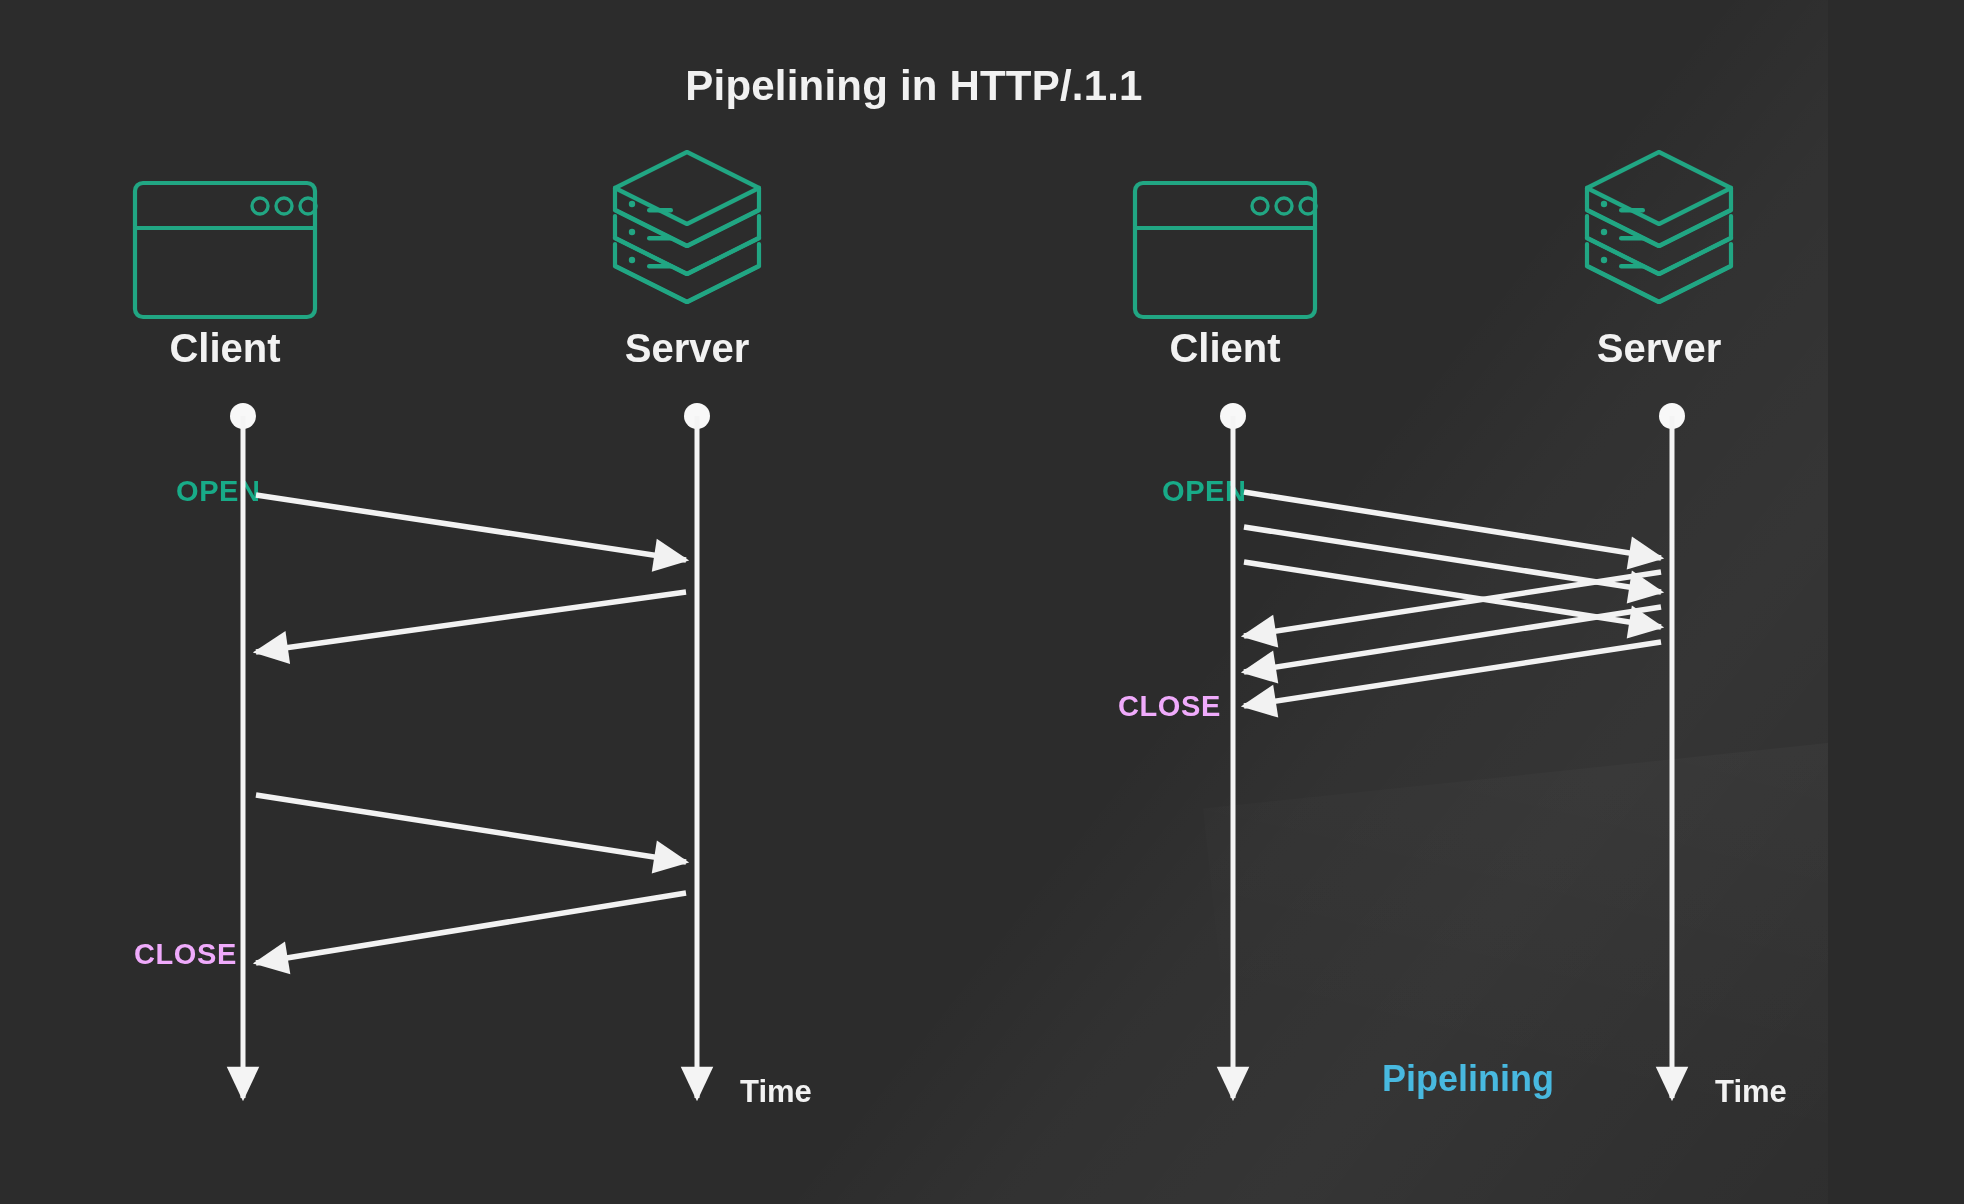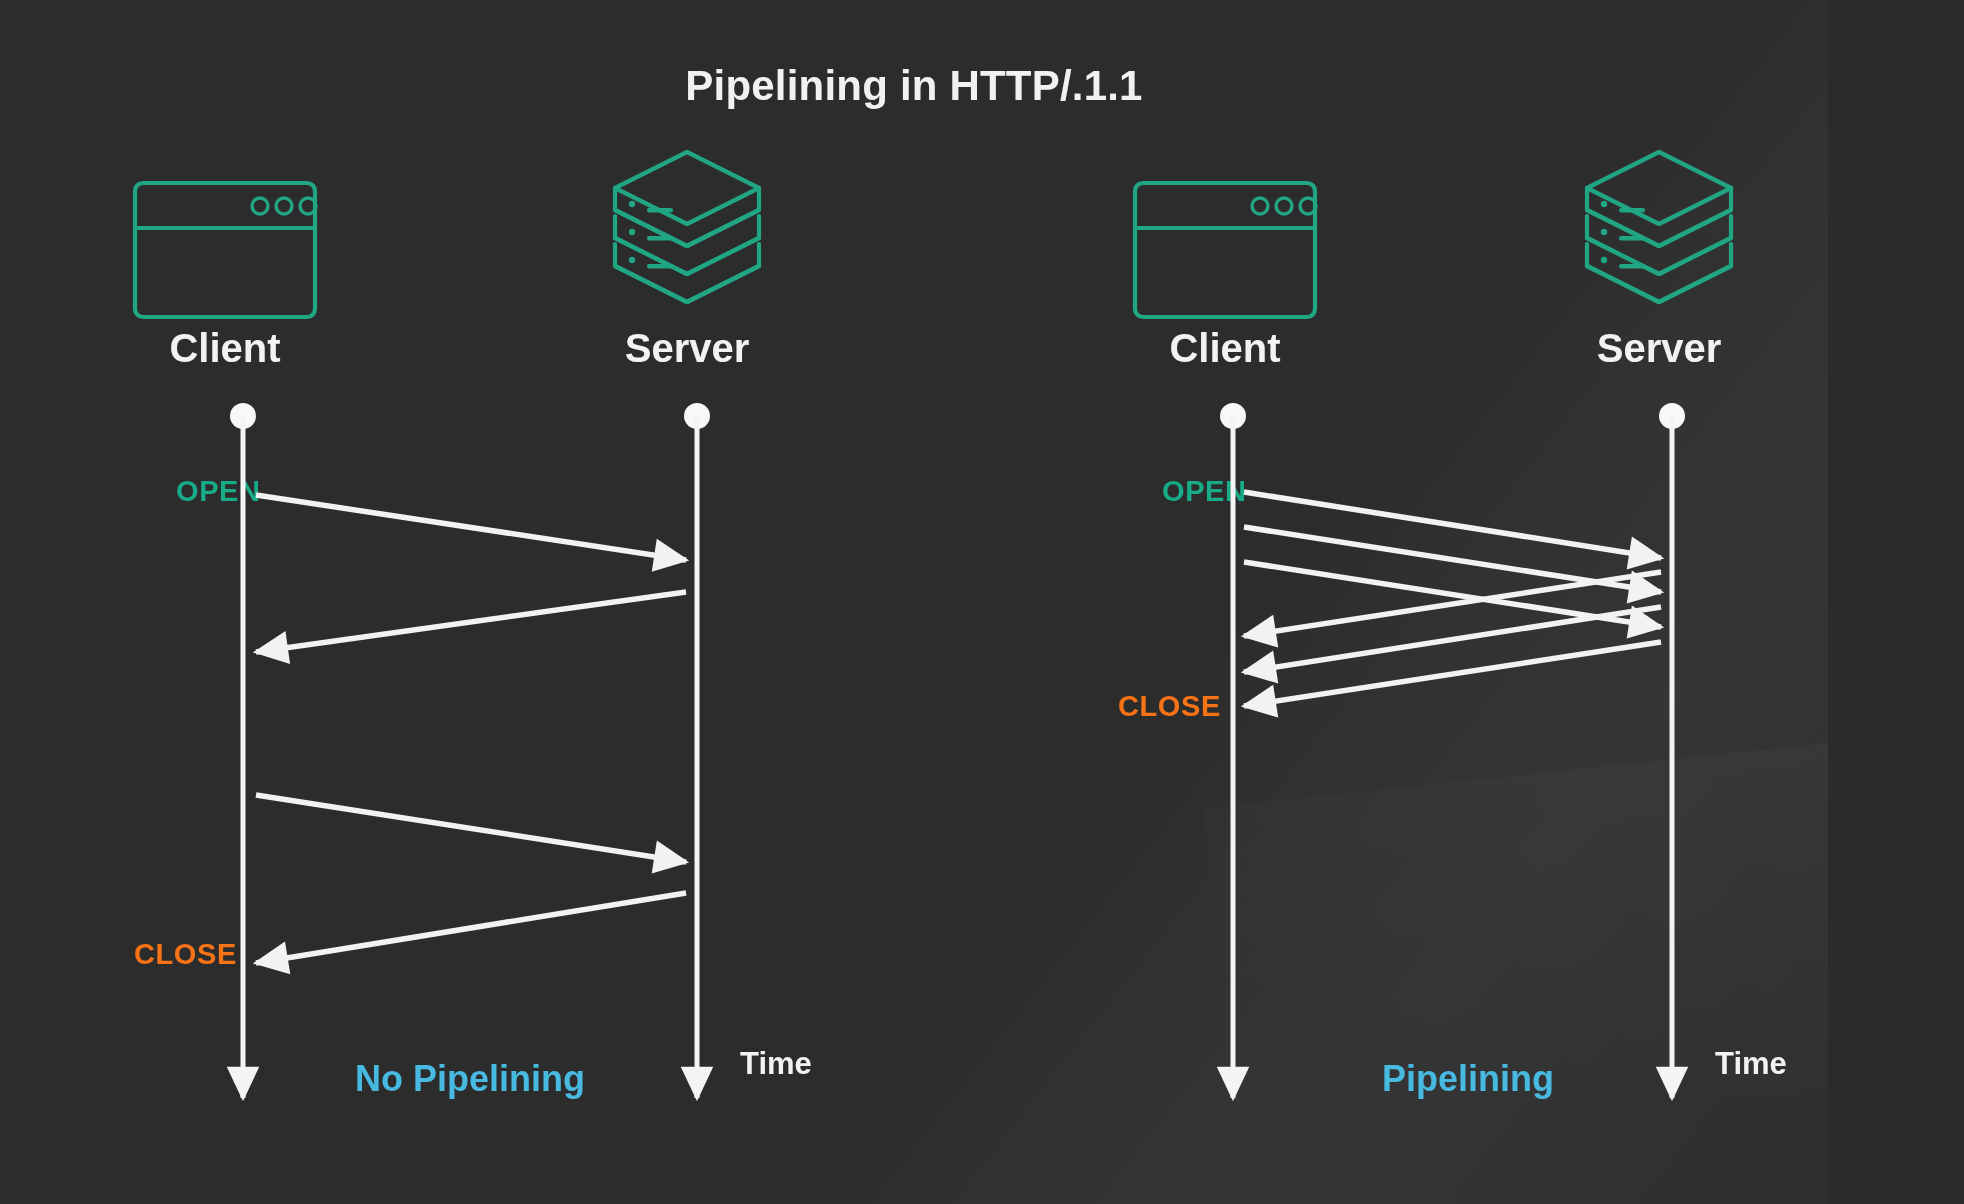--- a/index.html
+++ b/index.html
@@ -67,35 +67,36 @@
   }
 
   .state-label {
     position: absolute;
     font-size: 29px;
     font-weight: 700;
     letter-spacing: 0.6px;
     white-space: nowrap;
   }
   .state-open  { color: #18ab88; margin-left: 32px; }
-  .state-close { color: #f97316; }
+  .state-close { color: #f0abfc; }
 
   .mode-label {
     position: absolute;
     font-size: 36px;
     font-weight: 700;
     color: #48b9e0;
     white-space: nowrap;
   }
   .time-label {
     position: absolute;
     font-size: 31px;
     font-weight: 700;
     color: #f2f2f2;
     white-space: nowrap;
+    margin-top: 28px;
   }
 
   svg { display: block; }
   .lifeline { stroke: #f4f4f4; stroke-width: 5; }
   .lifeline-dot { fill: #f8f8f8; }
   .msg { stroke: #f2f2f2; stroke-width: 5.5; fill: none; stroke-linecap: butt; }
   .ico { fill: none; stroke: #21a683; stroke-width: 4.2; stroke-linejoin: round; stroke-linecap: round; }
   .ico-dot { fill: none; stroke: #21a683; stroke-width: 3.4; }
   .ico-tick { fill: #21a683; stroke: none; }
 </style>
@@ -168,21 +169,20 @@
       <circle class="lifeline-dot" cx="697" cy="416" r="13"></circle>
       <line class="lifeline" x1="697" y1="416" x2="697" y2="1098" marker-end="url(#ar-dn-1)"></line>
 
       <line class="msg" x1="256" y1="495" x2="686" y2="560" marker-end="url(#ar-r-1)"></line>
       <line class="msg" x1="686" y1="592" x2="256" y2="652" marker-end="url(#ar-r-1)"></line>
 
       <line class="msg" x1="256" y1="795" x2="686" y2="862" marker-end="url(#ar-r-1)"></line>
       <line class="msg" x1="686" y1="893" x2="256" y2="963" marker-end="url(#ar-r-1)"></line>
     </svg>
 
-    <div class="mode-label" style="left:355px; top:1058px;">No Pipelining</div>
     <div class="time-label" style="left:740px; top:1046px;">Time</div>
   </div>
 
   <div class="diagram" style="left:982px; width:982px;">
 
     <div class="actor" style="left:148px; top:150px; width:190px;">
       <div class="icon-wrap">
         <svg width="186" height="140" viewBox="0 0 186 140" aria-hidden="true">
           <rect class="ico" x="3" y="3" width="180" height="134" rx="8"></rect>
           <line class="ico" x1="3" y1="48" x2="183" y2="48"></line>

